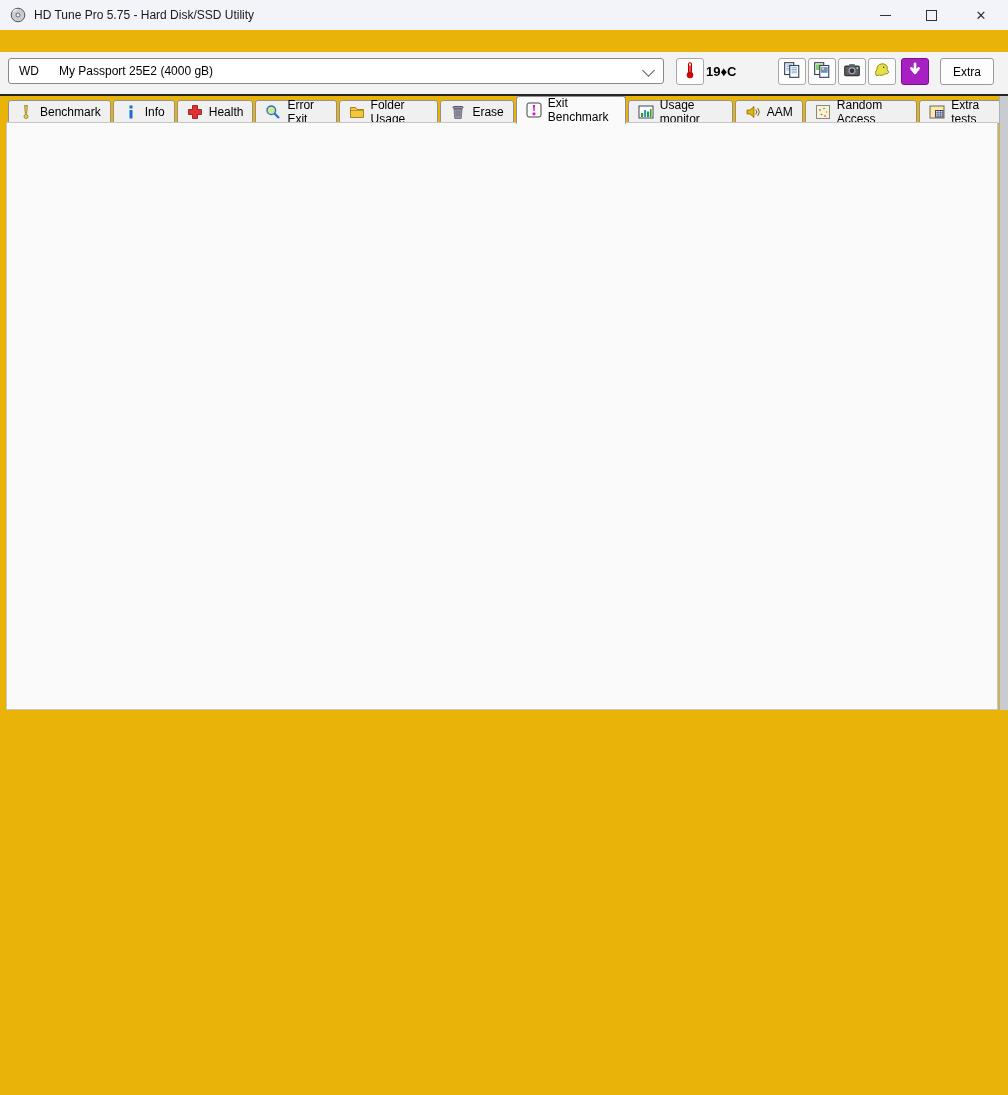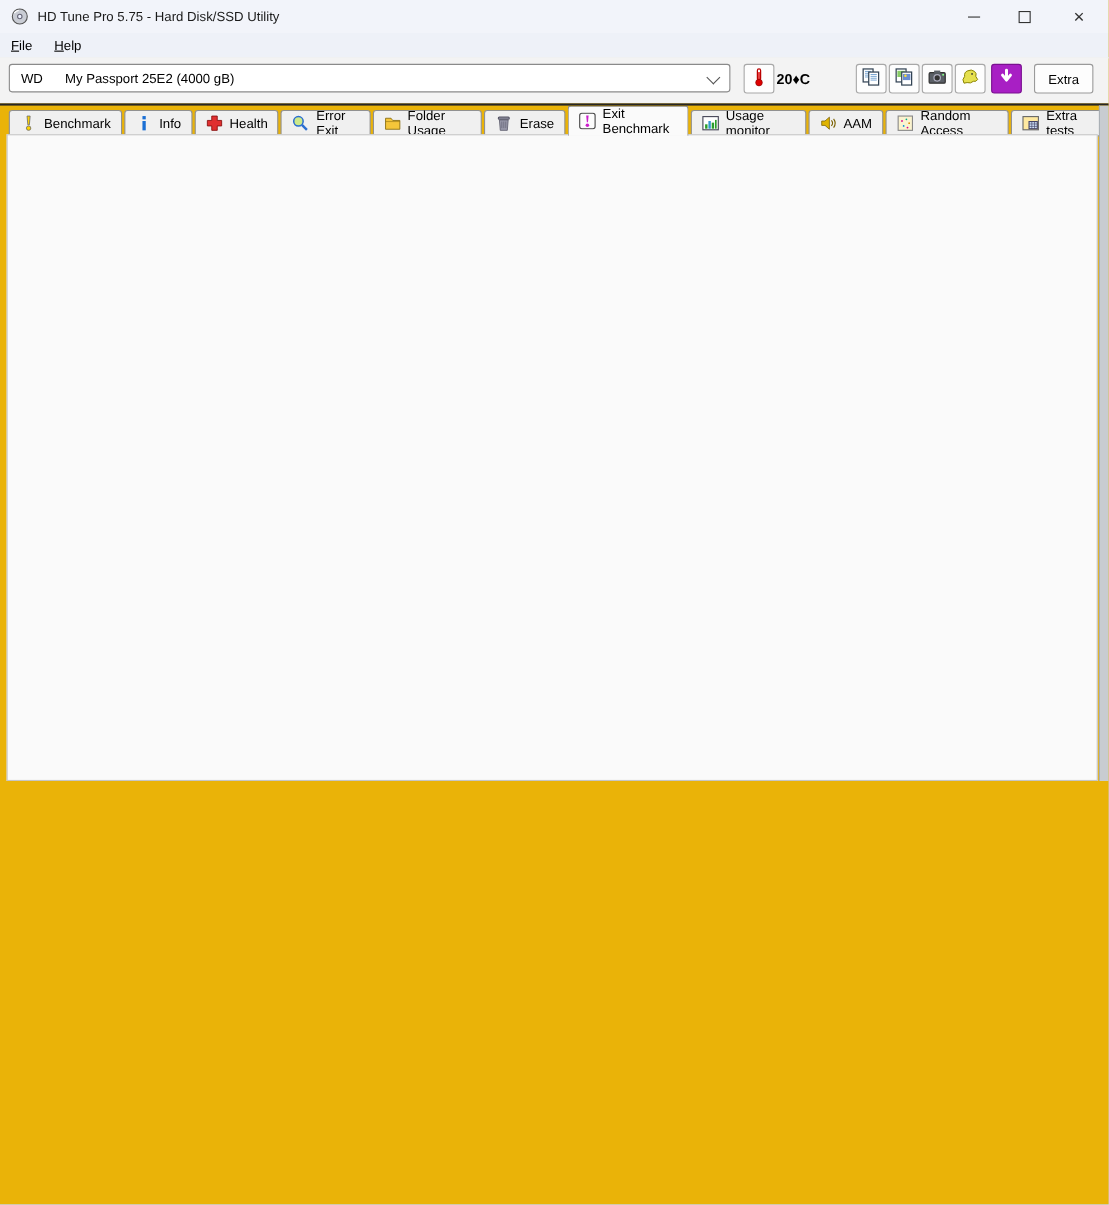--- a/index.html
+++ b/index.html
@@ -89,39 +89,35 @@
         </div>
       <div class="winbtn">
           <span class="glyph-max"></span>
         </div>
       <div class="winbtn close">
           <span class="glyph-close">✕</span>
         </div>
     </div>
   </div>
 
-  <div class="abs menubar">
-    <span class="menu-item">File</span>
-    <span class="menu-item">Help</span>
-  </div>
 
   <div class="abs toolbar">
     <div class="combo">
       <span class="vendor">WD</span>
       <span>My Passport 25E2 (4000 gB)</span>
       <span class="chev"></span>
     </div>
     <div class="toolbtn" style="left:676px">
         <span><svg viewBox="0 0 16 16">
             <rect x="6.7" y="1.5" width="2.6" height="9" rx="1.3" fill="#fff" stroke="#b00"></rect>
             <rect x="7.4" y="4" width="1.2" height="7" fill="#d00"></rect>
             <circle cx="8" cy="12.5" r="2.7" fill="#d00" stroke="#800" stroke-width="0.5"></circle>
           </svg></span>
       </div>
-    <span class="temp">20♦C</span>
+    <span class="temp">19♦C</span>
     <div class="toolbtn" style="left:778px">
         <span><svg viewBox="0 0 16 16">
             <rect x="1.5" y="1.5" width="8" height="10.5" fill="#fff" stroke="#345"></rect>
             <path d="M3 3.5h5M3 5h5M3 6.5h5M3 8h5" stroke="#69c" stroke-width="0.7"></path>
             <rect x="6" y="4" width="8" height="10.5" fill="#fff" stroke="#345"></rect>
             <path d="M7.5 6h5M7.5 7.5h5M7.5 9h5M7.5 10.5h5" stroke="#69c" stroke-width="0.7"></path>
           </svg></span>
       </div>
     <div class="toolbtn" style="left:808px">
         <span><svg viewBox="0 0 16 16">

